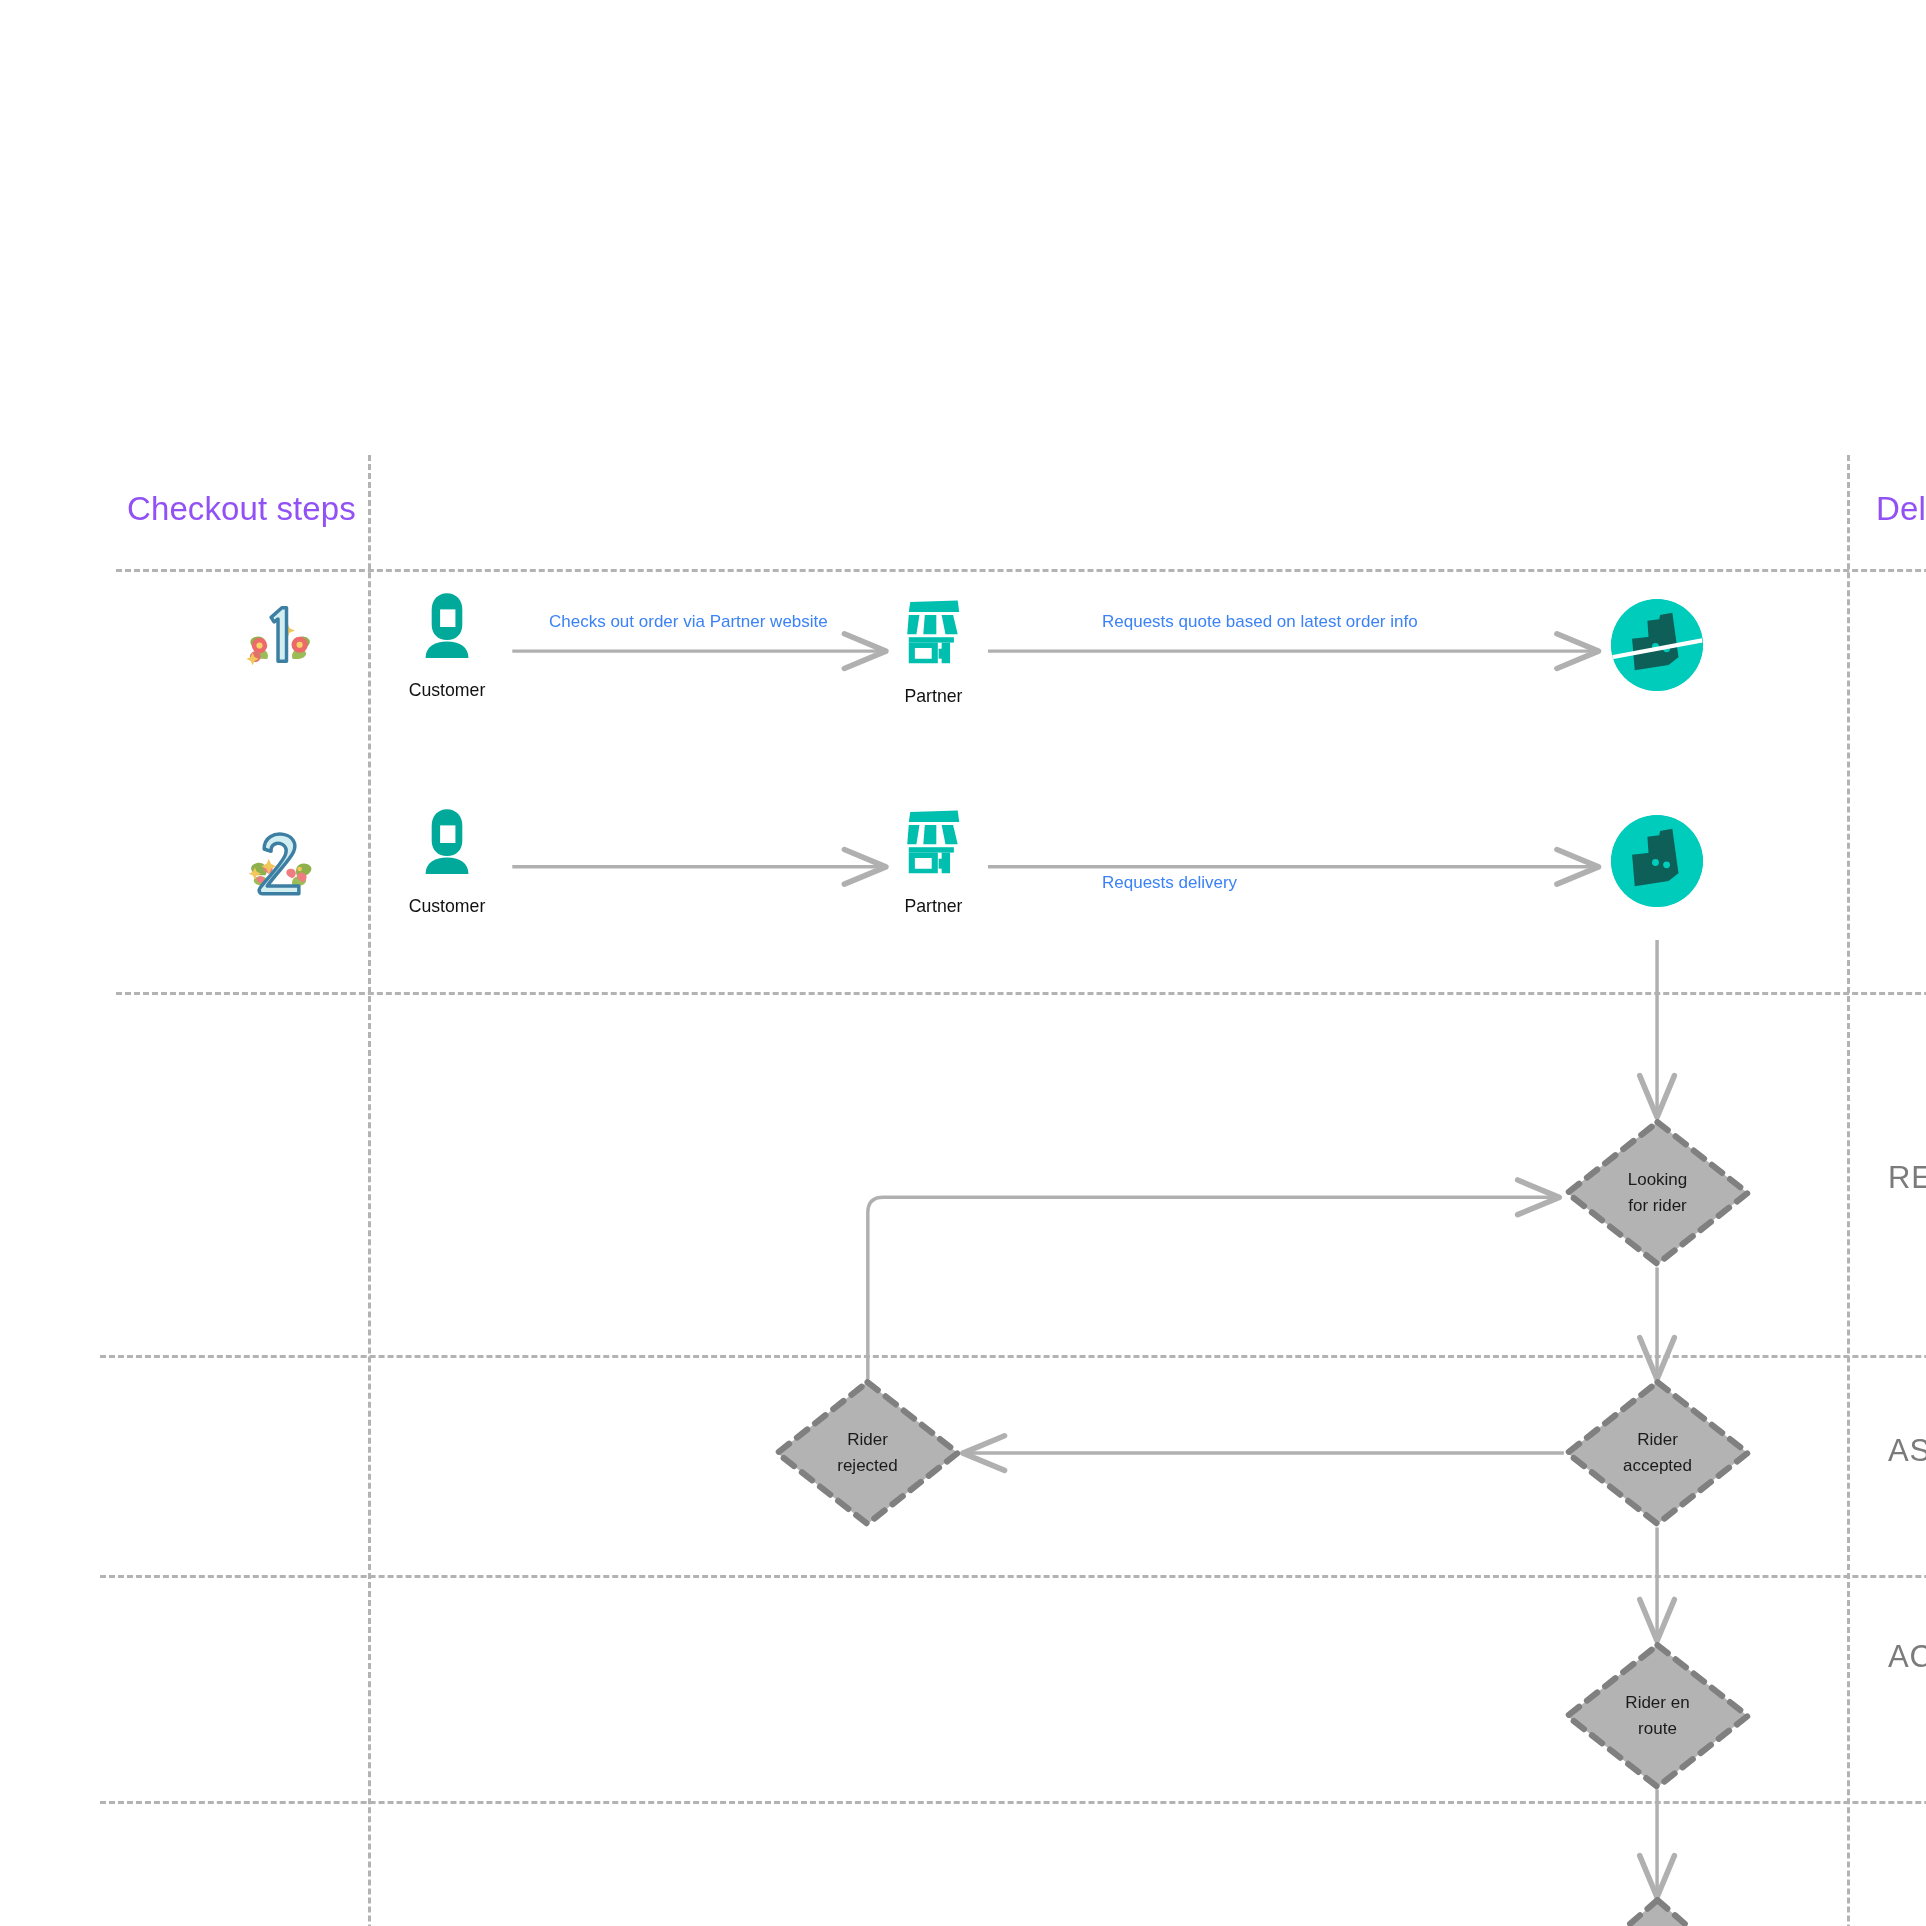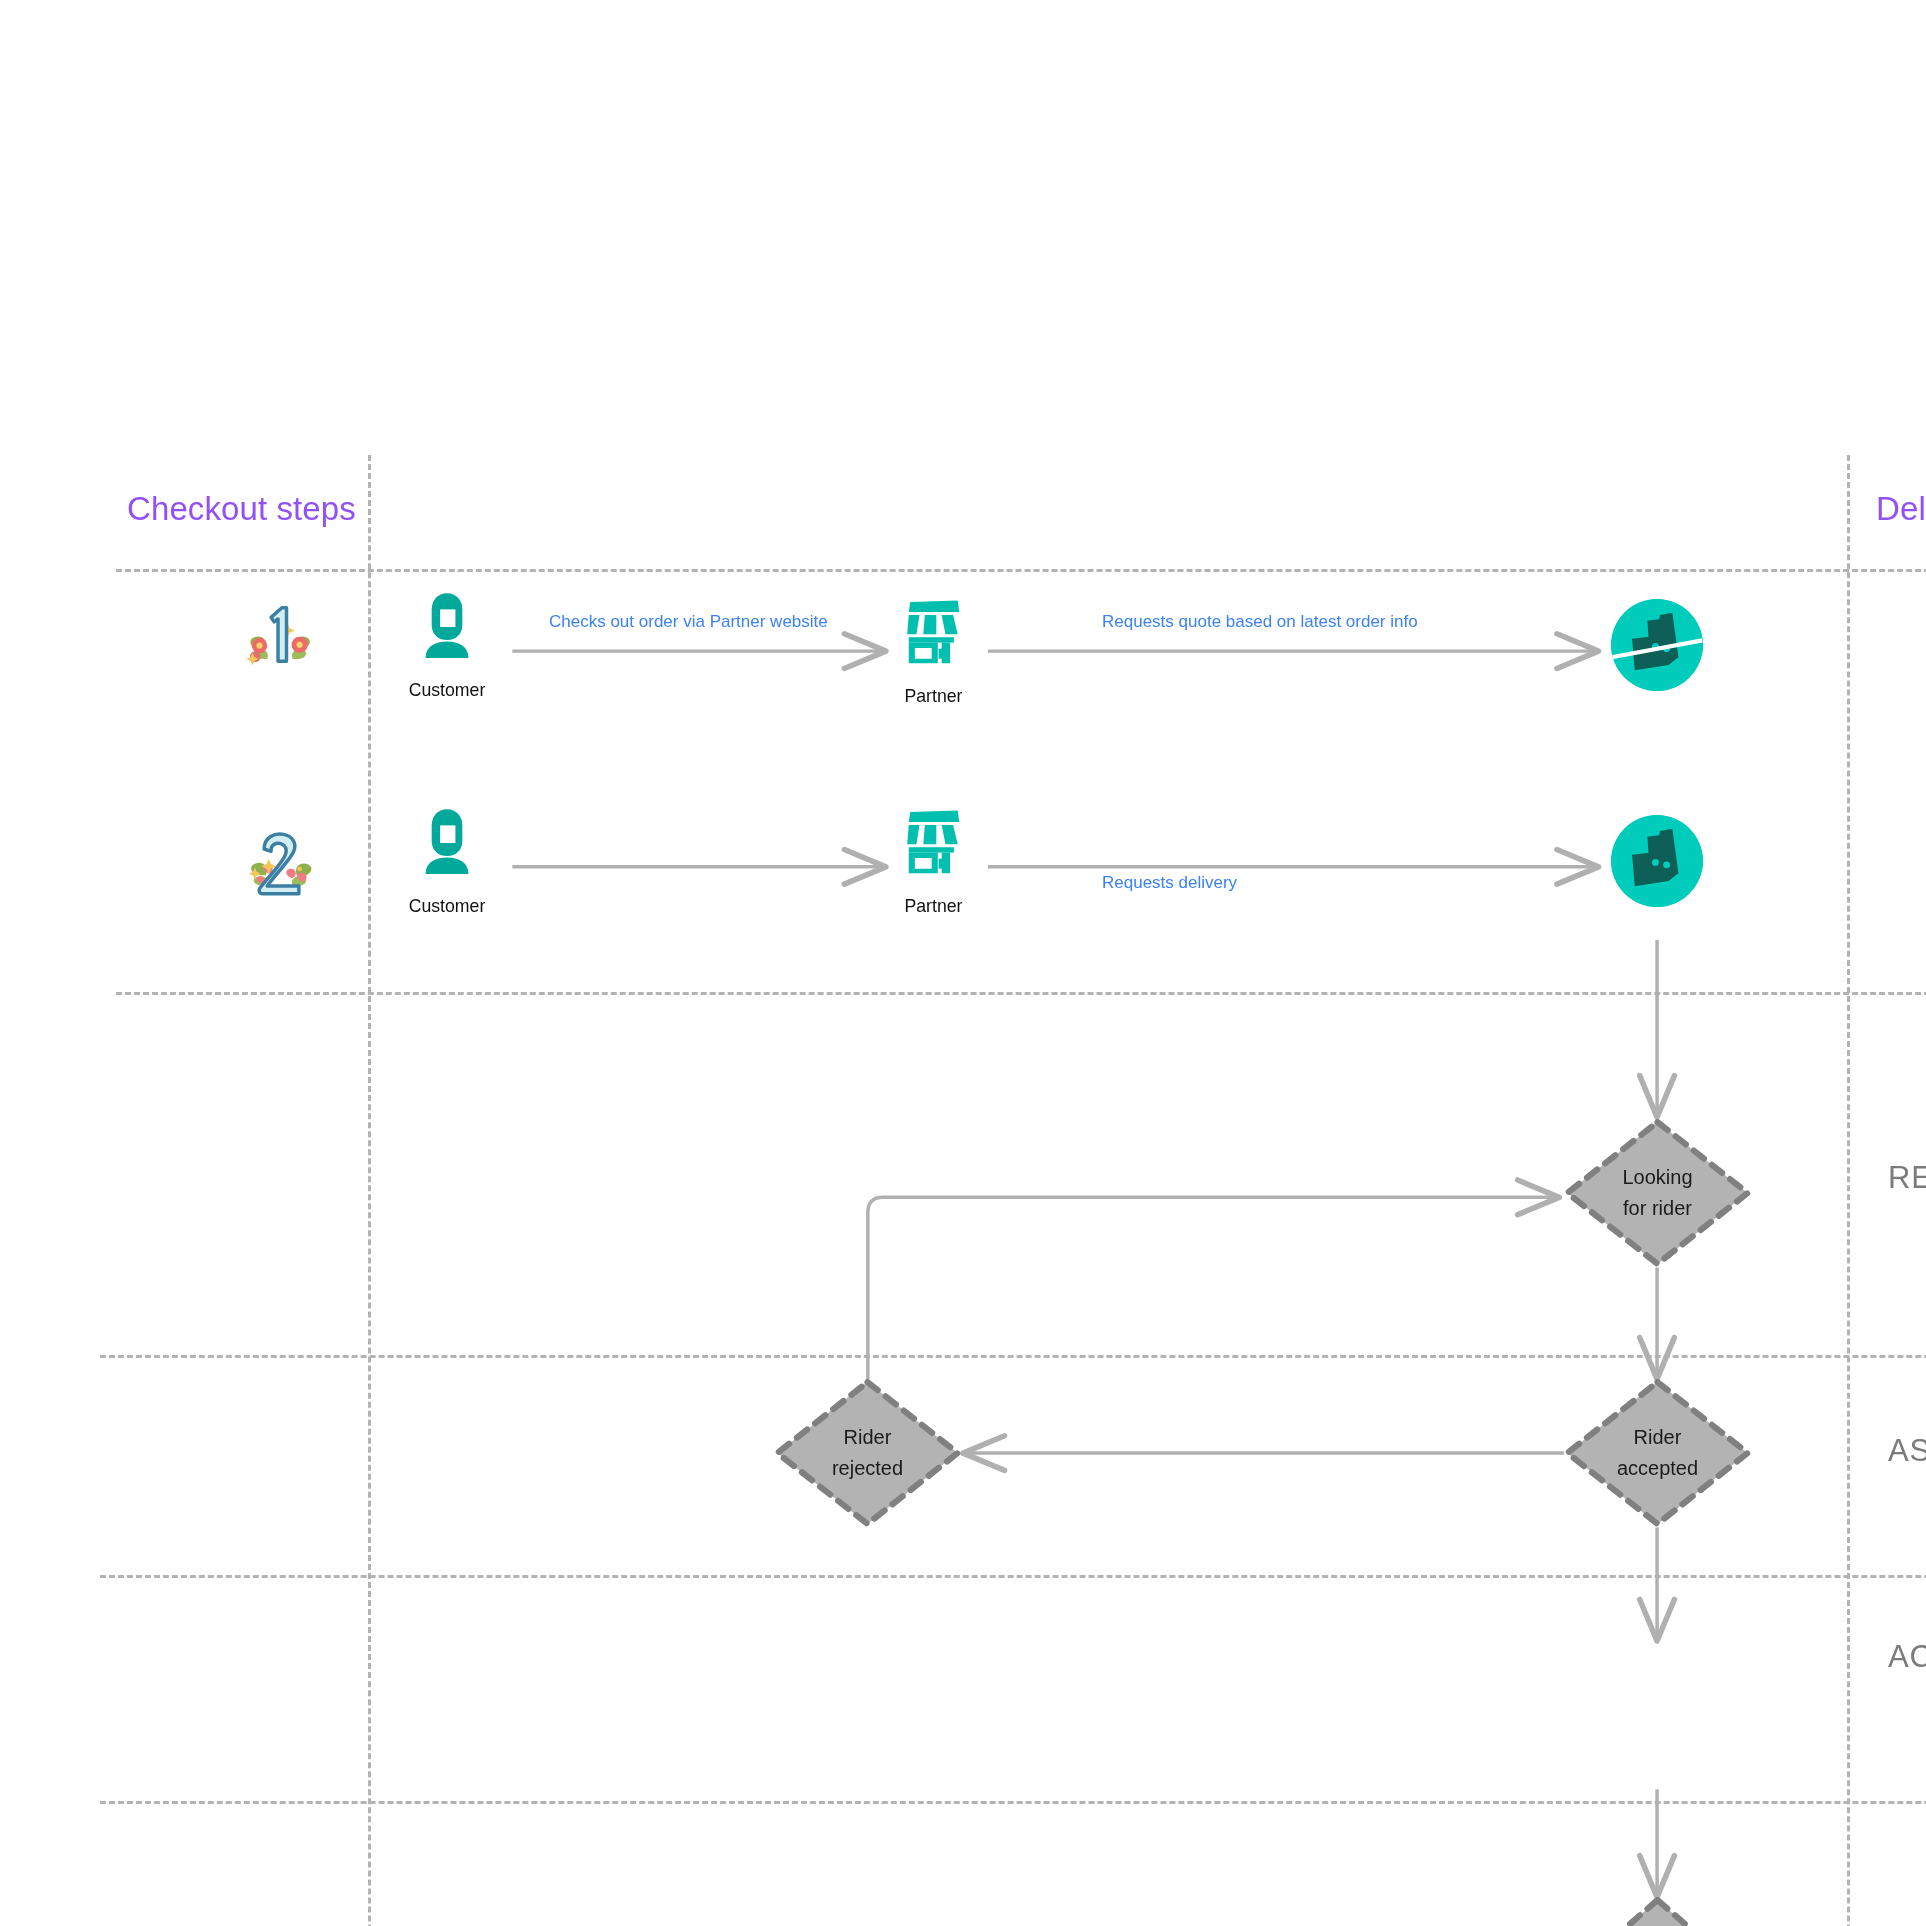--- a/index.html
+++ b/index.html
@@ -96,21 +96,21 @@
   .diamond {
     position: absolute;
   }
   .diamond-text {
     position: absolute;
     inset: 0;
     display: flex;
     flex-direction: column;
     align-items: center;
     justify-content: center;
-    font-size: 20px;
+    font-size: 17px;
     line-height: 1.55;
     color: #1b1b1b;
     text-align: center;
     white-space: pre-line;
     pointer-events: none;
   }
 
   
   #wires {
     position: absolute;
@@ -302,20 +302,27 @@
   </div>
 
   <div class="diamond" style="left:1564px; top:1379px; width:187px; height:148px;">
     <svg viewBox="0 0 485 385" width="187" height="148" aria-hidden="true">
       <polygon points="242.5,8 477,192.5 242.5,377 8,192.5" fill="#b3b3b3" stroke="#808080" stroke-width="16" stroke-dasharray="34 26" stroke-linejoin="round" stroke-linecap="round"></polygon>
     </svg>
     <div class="diamond-text">Rider
 accepted</div>
   </div>
 
+  <div class="diamond" style="left:1564px; top:1642px; width:187px; height:148px;">
+    <svg viewBox="0 0 485 385" width="187" height="148" aria-hidden="true">
+      <polygon points="242.5,8 477,192.5 242.5,377 8,192.5" fill="#b3b3b3" stroke="#808080" stroke-width="16" stroke-dasharray="34 26" stroke-linejoin="round" stroke-linecap="round"></polygon>
+    </svg>
+    <div class="diamond-text">Rider en
+route</div>
+  </div>
 
   <div class="diamond" style="left:1560px; top:1897px; width:195px; height:169px;">
     <svg viewBox="0 0 505 440" width="195" height="169" aria-hidden="true">
       <polygon points="252.5,8 497,220 252.5,432 8,220" fill="#b3b3b3" stroke="#808080" stroke-width="16" stroke-dasharray="34 26" stroke-linejoin="round" stroke-linecap="round"></polygon>
     </svg>
     <div class="diamond-text">Rider or
 customer
 cancels</div>
   </div>
 

